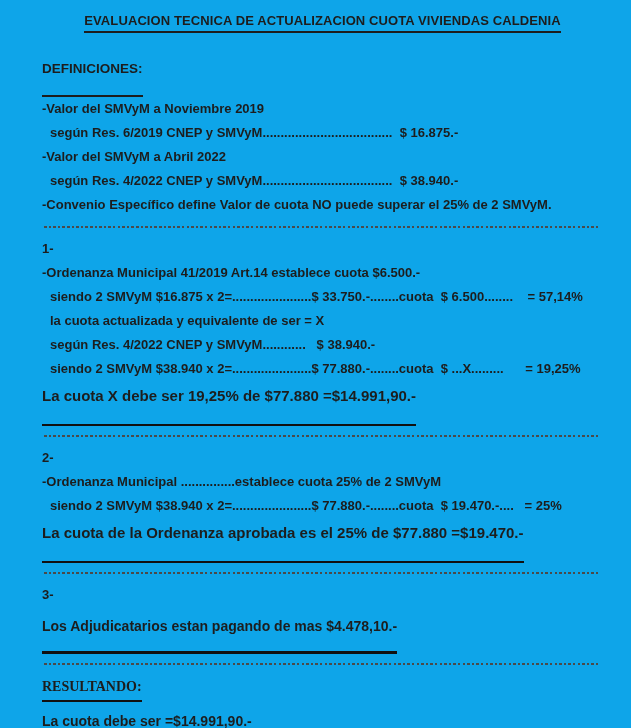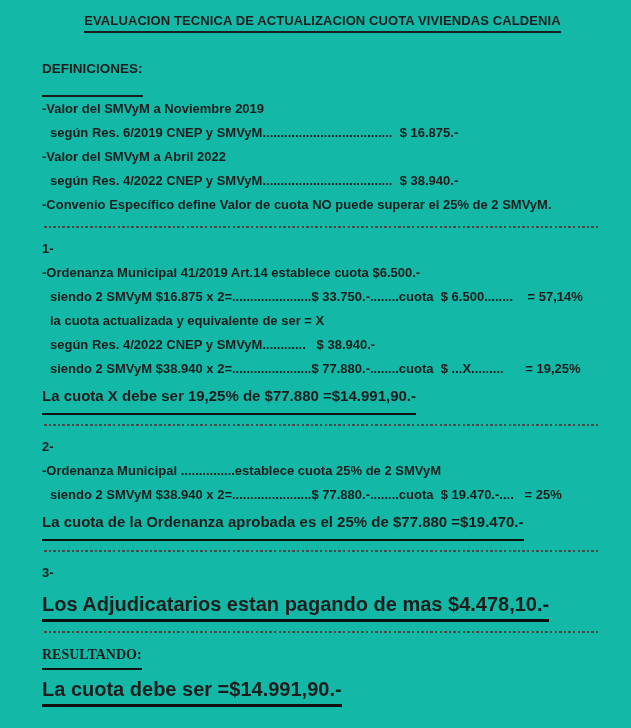--- a/index.html
+++ b/index.html
@@ -1,20 +1,20 @@
 <!DOCTYPE html>
 <html><head>
 <meta charset="utf-8">
 <style>
   html, body { margin: 0; padding: 0; background: #ffffff; }
   .page {
     position: relative;
     width: 631px;
     height: 728px;
-    background: #14b8a6;
+    background: #0ea5e9;
     overflow: hidden;
     font-family: "Liberation Sans", sans-serif;
     color: #1d1d1d;
   }
   .doc {
     padding: 12px 28px 0 42px;
     font-size: 13px;
     line-height: 24px;
   }
   .title-wrap { text-align: center; margin-bottom: 24px; line-height: 18px; }
@@ -43,30 +43,30 @@
     width: 557px;
     margin: 9px 0 9px 2px;
     background: repeating-linear-gradient(90deg, #4a4a4a 0 2.5px, transparent 2.5px 4.6px);
   }
   .result-md { margin: 2px 0 3px; line-height: 26px; }
   .result-md .u {
     display: inline-block;
     font-weight: bold;
     font-size: 15px;
     border-bottom: 2.5px solid #111;
-    padding-bottom: 4px;
+    padding-bottom: 15px;
     white-space: nowrap;
   }
   .result-lg { margin: 4px 0 4px; line-height: 30px; }
   .result-lg .u {
     display: inline-block;
     font-weight: bold;
-    font-size: 20px;
+    font-size: 14px;
     border-bottom: 3px solid #111;
-    padding-bottom: 0;
+    padding-bottom: 10px;
     white-space: nowrap;
   }
   .resultando-wrap { line-height: 26px; }
   .resultando {
     display: inline-block;
     font-weight: bold;
     font-size: 14px;
     border-bottom: 2px solid #111;
     padding-bottom: 0px;
     font-family: Liberation Serif, serif;

